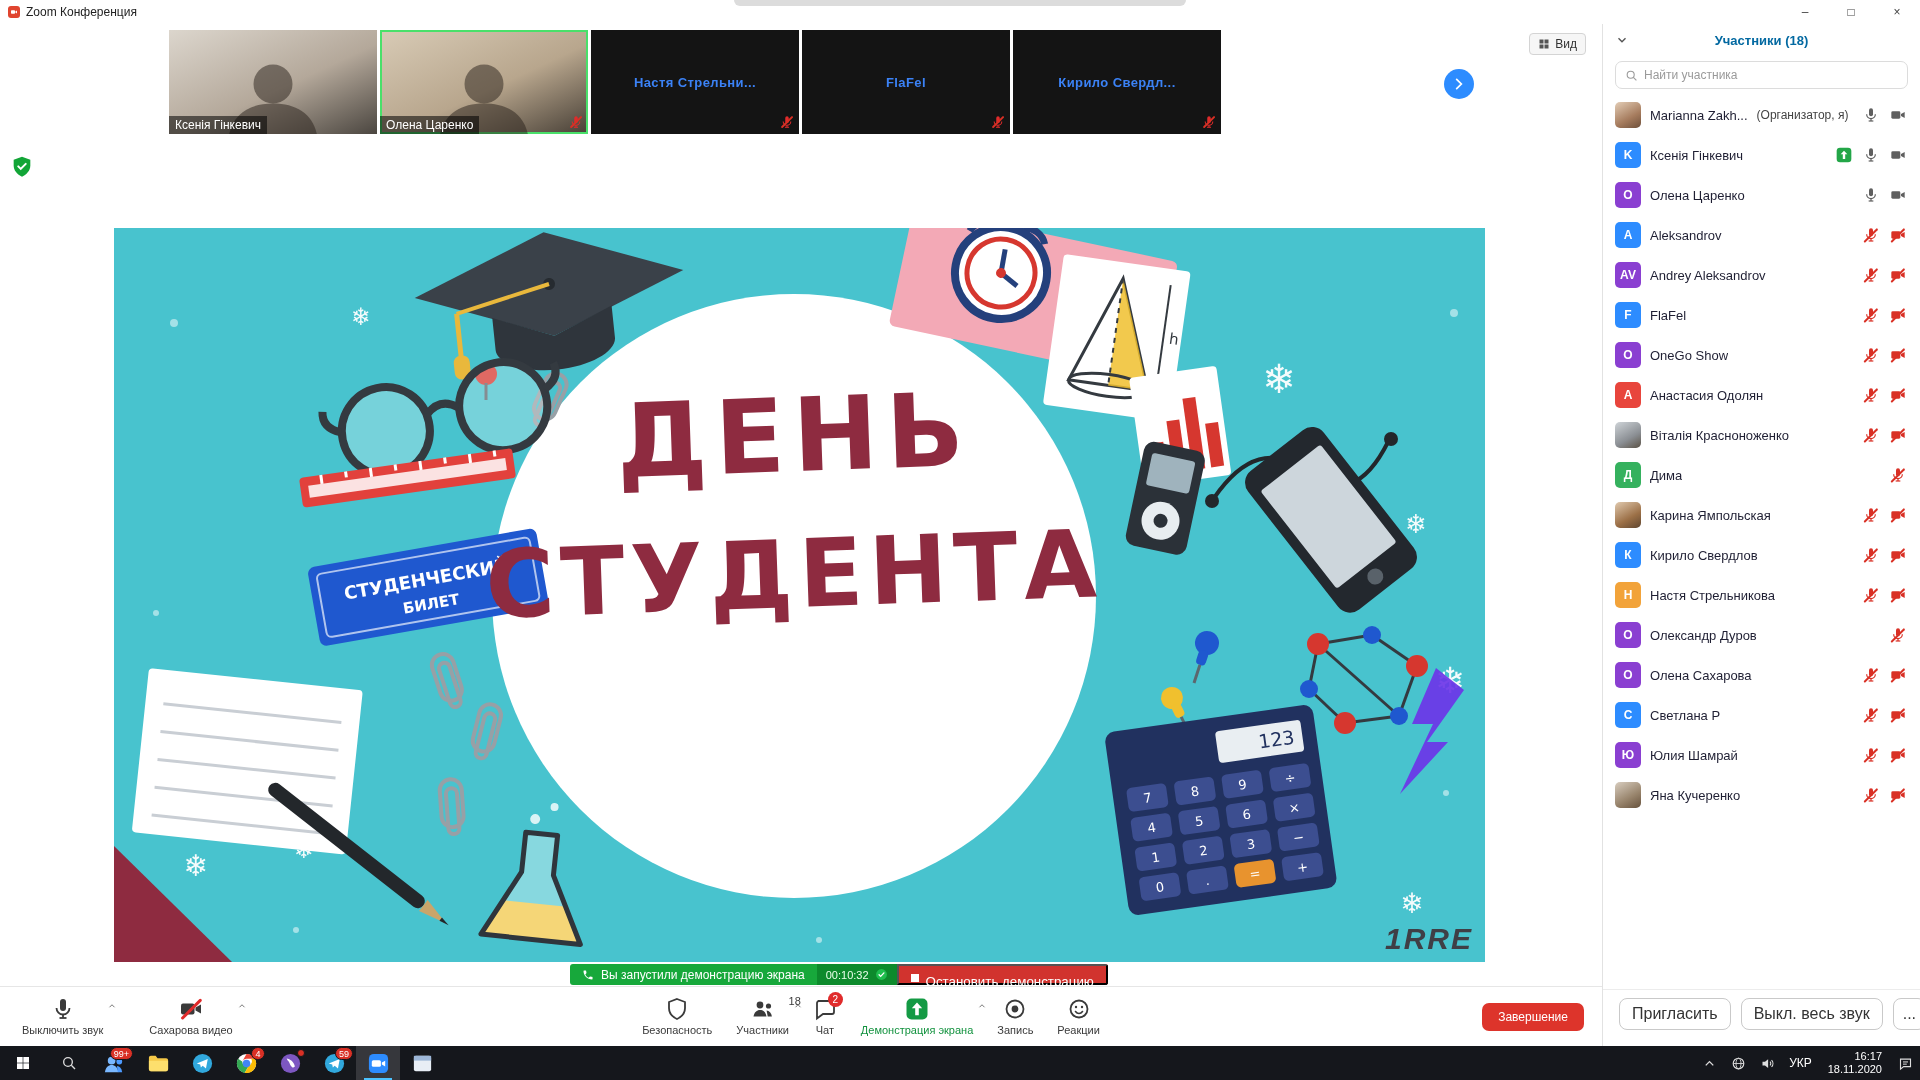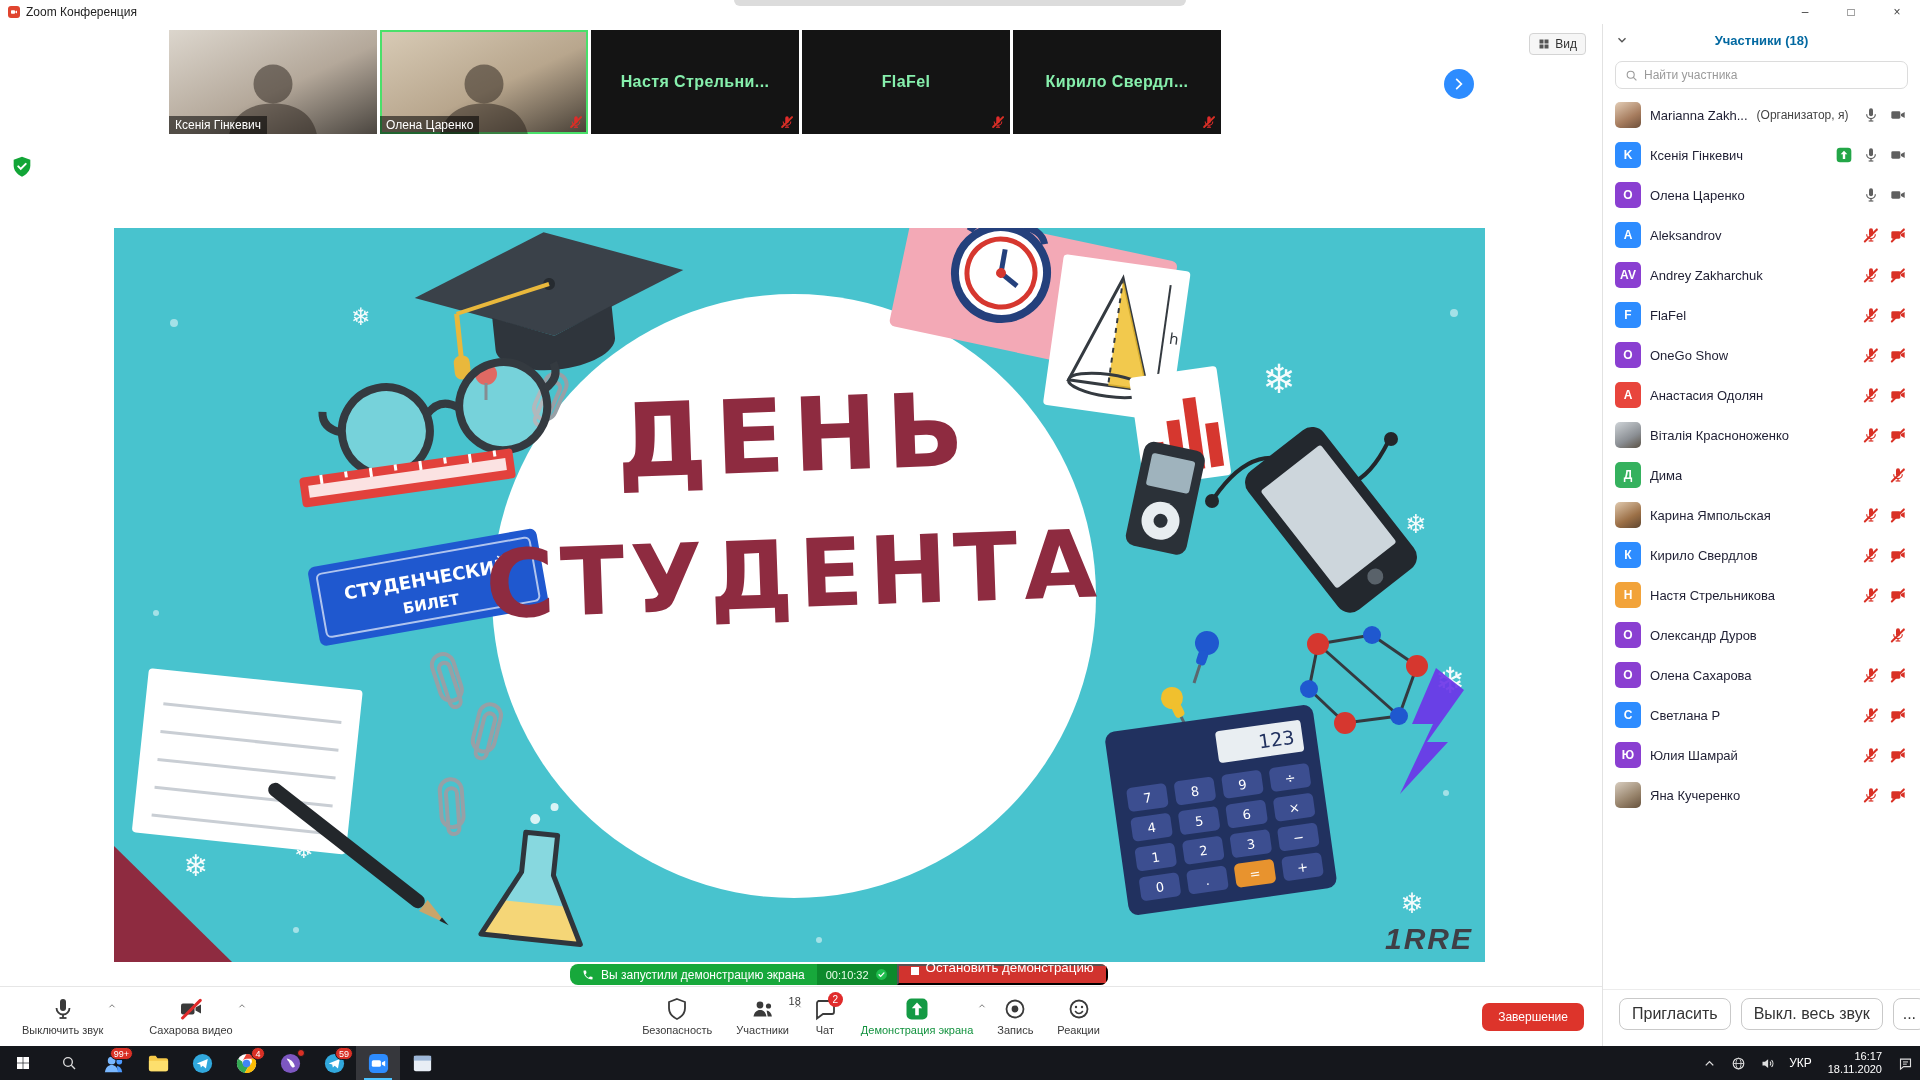--- a/index.html
+++ b/index.html
@@ -20,44 +20,44 @@
 
   
   .video-strip{position:absolute;left:169px;top:6px;height:104px;display:flex;gap:3px;z-index:10;}
   .tile{position:relative;width:208px;height:104px;background:#141414;overflow:hidden;flex:none;}
   .tile.v0{background:linear-gradient(155deg,#ece2d4 0%,#cdb094 55%,#7d6450 100%);}
   .tile.v1{background:linear-gradient(155deg,#dcd6cd 0%,#b4a89a 55%,#4b4640 100%);}
   .tile.v2{background:linear-gradient(155deg,#d8cbb6 0%,#b8a68d 55%,#473f36 100%);}
   .tile.active{box-shadow:inset 0 0 0 2px #49e06a;}
   .tile .sil{position:absolute;left:50%;bottom:0;transform:translateX(-50%);width:130px;height:76px;}
   .tile .tname{position:absolute;left:0;bottom:0;font-size:12px;color:#fff;background:rgba(0,0,0,.55);padding:2px 6px;max-width:100%;white-space:nowrap;overflow:hidden;}
-  .tile .cname{position:absolute;inset:0;display:flex;align-items:center;justify-content:center;color:#86efac;font-size:16px;font-weight:bold;letter-spacing:.4px;text-align:center;padding:8px 8px;}
+  .tile .cname{position:absolute;inset:0;display:flex;align-items:center;justify-content:center;color:#3b82f6;font-size:13px;font-weight:bold;letter-spacing:.4px;text-align:center;padding:8px 8px;}
   .tile .tmic{position:absolute;right:5px;bottom:5px;width:14px;height:14px;}
   .strip-next{position:absolute;left:1444px;top:45px;width:30px;height:30px;border-radius:50%;background:#2d8cff;border:none;display:flex;align-items:center;justify-content:center;z-index:11;}
   .strip-next svg{width:14px;height:14px;}
 
   .view-btn{position:absolute;right:16px;top:9px;height:22px;display:flex;align-items:center;gap:5px;background:#f6f6f6;border:1px solid #d4d4d4;border-radius:4px;font-size:12px;color:#333;padding:0 8px;z-index:12;}
   .enc-shield{position:absolute;left:12px;top:132px;width:20px;height:22px;z-index:9;}
 
   
   .poster{position:absolute;left:114px;top:204px;width:1371px;height:734px;background:#48c3ce;overflow:hidden;}
   .deco{position:absolute;inset:0;width:100%;height:100%;}
   .deco text{font-family:"DejaVu Sans",sans-serif;}
   .poster-title{position:absolute;left:680px;transform:translateX(-50%) rotate(-2deg);color:#8e2b40;font-family:"DejaVu Sans",sans-serif;font-weight:bold;white-space:nowrap;z-index:5;}
   .pt1{top:148px;font-size:102px;letter-spacing:8px;}
   .pt2{top:292px;font-size:94px;letter-spacing:6px;}
   .watermark{position:absolute;right:12px;bottom:6px;font-size:30px;font-weight:bold;font-style:italic;color:#3f3f46;letter-spacing:2px;z-index:5;}
 
   
-  .share-bar{position:absolute;left:570px;top:940px;height:21px;display:flex;align-items:stretch;z-index:15;font-size:12px;border-radius:8px;overflow:hidden;}
+  .share-bar{position:absolute;left:570px;top:940px;height:21px;display:flex;align-items:stretch;z-index:15;font-size:12px;border-radius:3px;overflow:hidden;}
   .sb-green{background:#17a83b;color:#fff;display:flex;align-items:center;gap:7px;padding:0 12px;}
   .sb-green svg{width:12px;height:12px;}
   .sb-timer{background:#0d8a2c;color:#eaffea;display:flex;align-items:center;gap:6px;padding:0 9px;font-size:11px;}
   .sb-timer svg{width:13px;height:13px;}
-  .sb-red{background:#d1332e;color:#fff;display:flex;align-items:flex-end;gap:7px;padding:8px 12px;}
+  .sb-red{background:#d1332e;color:#fff;display:flex;align-items:flex-start;gap:7px;padding:8px 12px;}
   .sb-red .stopsq{width:8px;height:8px;background:#fff;display:inline-block;}
 
   
   .toolbar{position:absolute;left:0;bottom:0;width:1602px;height:60px;background:#fff;border-top:1px solid #e6e6e6;z-index:20;}
   .tl-left{position:absolute;left:14px;top:0;height:100%;display:flex;gap:30px;}
   .tl-center{position:absolute;left:400px;right:260px;top:0;height:100%;display:flex;justify-content:center;gap:8px;}
   .tl-right{position:absolute;right:18px;top:0;height:100%;display:flex;align-items:center;}
   .tl-item{display:flex;flex-direction:column;align-items:center;justify-content:center;gap:3px;padding:0 8px;position:relative;background:none;border:none;}
   .tl-item .ticon{width:24px;height:24px;position:relative;}
   .tl-item .ticon svg{width:100%;height:100%;}
@@ -693,21 +693,21 @@
               <svg viewBox="0 0 24 24">
                 <rect x="2" y="6.5" width="13.5" height="11" rx="2" fill="#d93025"></rect>
                 <path d="M16.5 10.5 L22 7.5v9l-5.5-3z" fill="#d93025"></path>
               </svg>
               <i class="slash"></i>
             </span>
           </span>
         </div>
         <div class="prow">
           <div class="avatar" style="background: rgb(138, 63, 209);">AV</div>
-          <span class="pname">Andrey Zakharchuk</span>
+          <span class="pname">Andrey Aleksandrov</span>
           <span class="picons">
             <span class="icon">
               <svg viewBox="0 0 24 24">
                 <rect x="9" y="2" width="6" height="12" rx="3" fill="#d93025"></rect>
                 <path d="M5.5 11a6.5 6.5 0 0 0 13 0" fill="none" stroke="#d93025" stroke-width="1.8"></path>
                 <line x1="12" y1="17.5" x2="12" y2="21" stroke="#d93025" stroke-width="1.8"></line>
                 <line x1="8.5" y1="21" x2="15.5" y2="21" stroke="#d93025" stroke-width="1.8"></line>
               </svg>
               <i class="slash"></i>
             </span>

